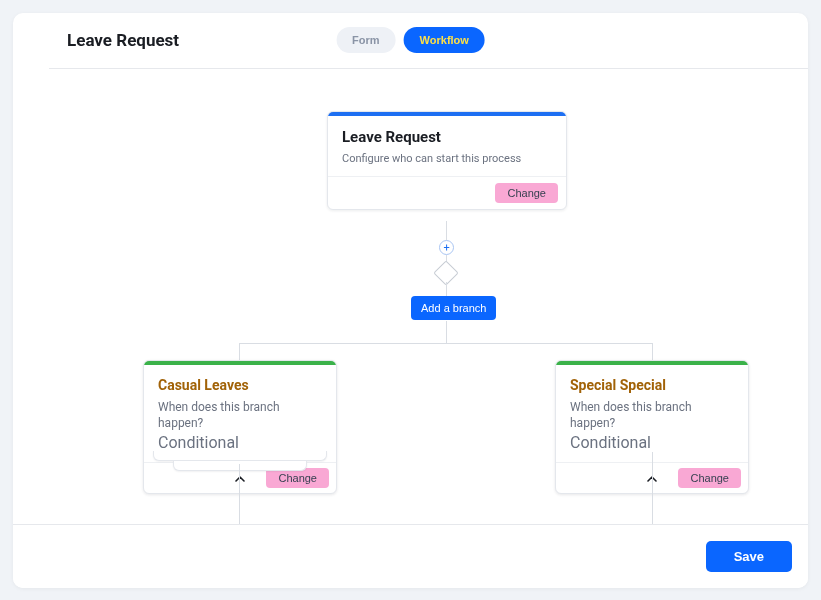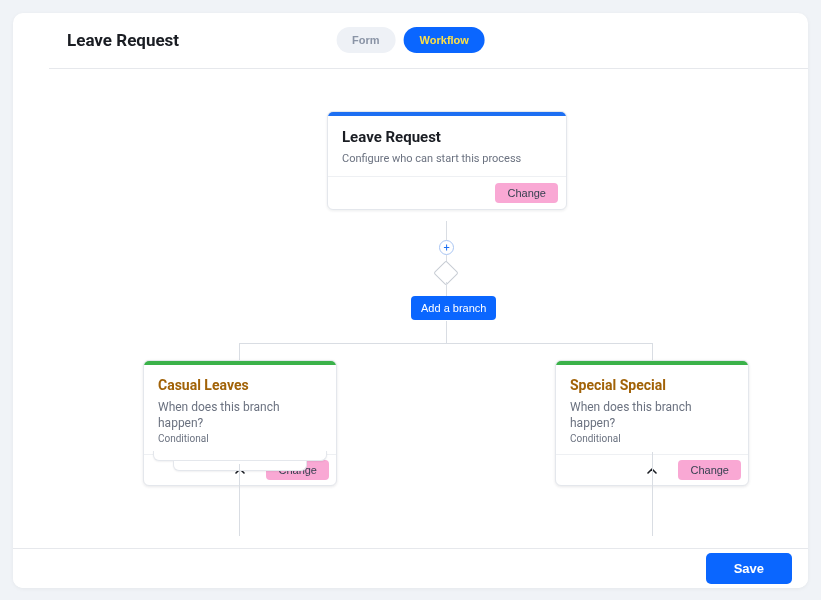--- a/index.html
+++ b/index.html
@@ -185,21 +185,21 @@
     font-weight: 700;
     color: #a16207;
     margin-bottom: 6px;
   }
   .branch-q {
     font-size: 12px;
     color: #6b7280;
     line-height: 1.4;
   }
   .branch-cond {
-    font-size: 10px;
+    font-size: 16px;
     color: #6b7280;
     margin-top: 1px;
   }
   .branch-footer {
     border-top: 1px solid #eef0f3;
     display: flex;
     align-items: center;
     justify-content: flex-end;
     padding: 5px 7px;
     position: relative;
@@ -228,21 +228,21 @@
   .ss-left2 { left: 124px; top: 392px; width: 134px; }
 
   
   .v7 { left: 190px; top: 395px; height: 72px; }
   .v8 { left: 603px; top: 383px; height: 84px; }
 
   
   .footer {
     position: absolute;
     left: 0; right: 0; bottom: 0;
-    height: 40px;
+    height: 64px;
     border-top: 1px solid #e6e8ec;
     display: flex;
     align-items: center;
     justify-content: flex-end;
     padding: 0 16px;
     background: #fff;
   }
   .save-btn {
     background: #0a66ff;
     color: #fff;

